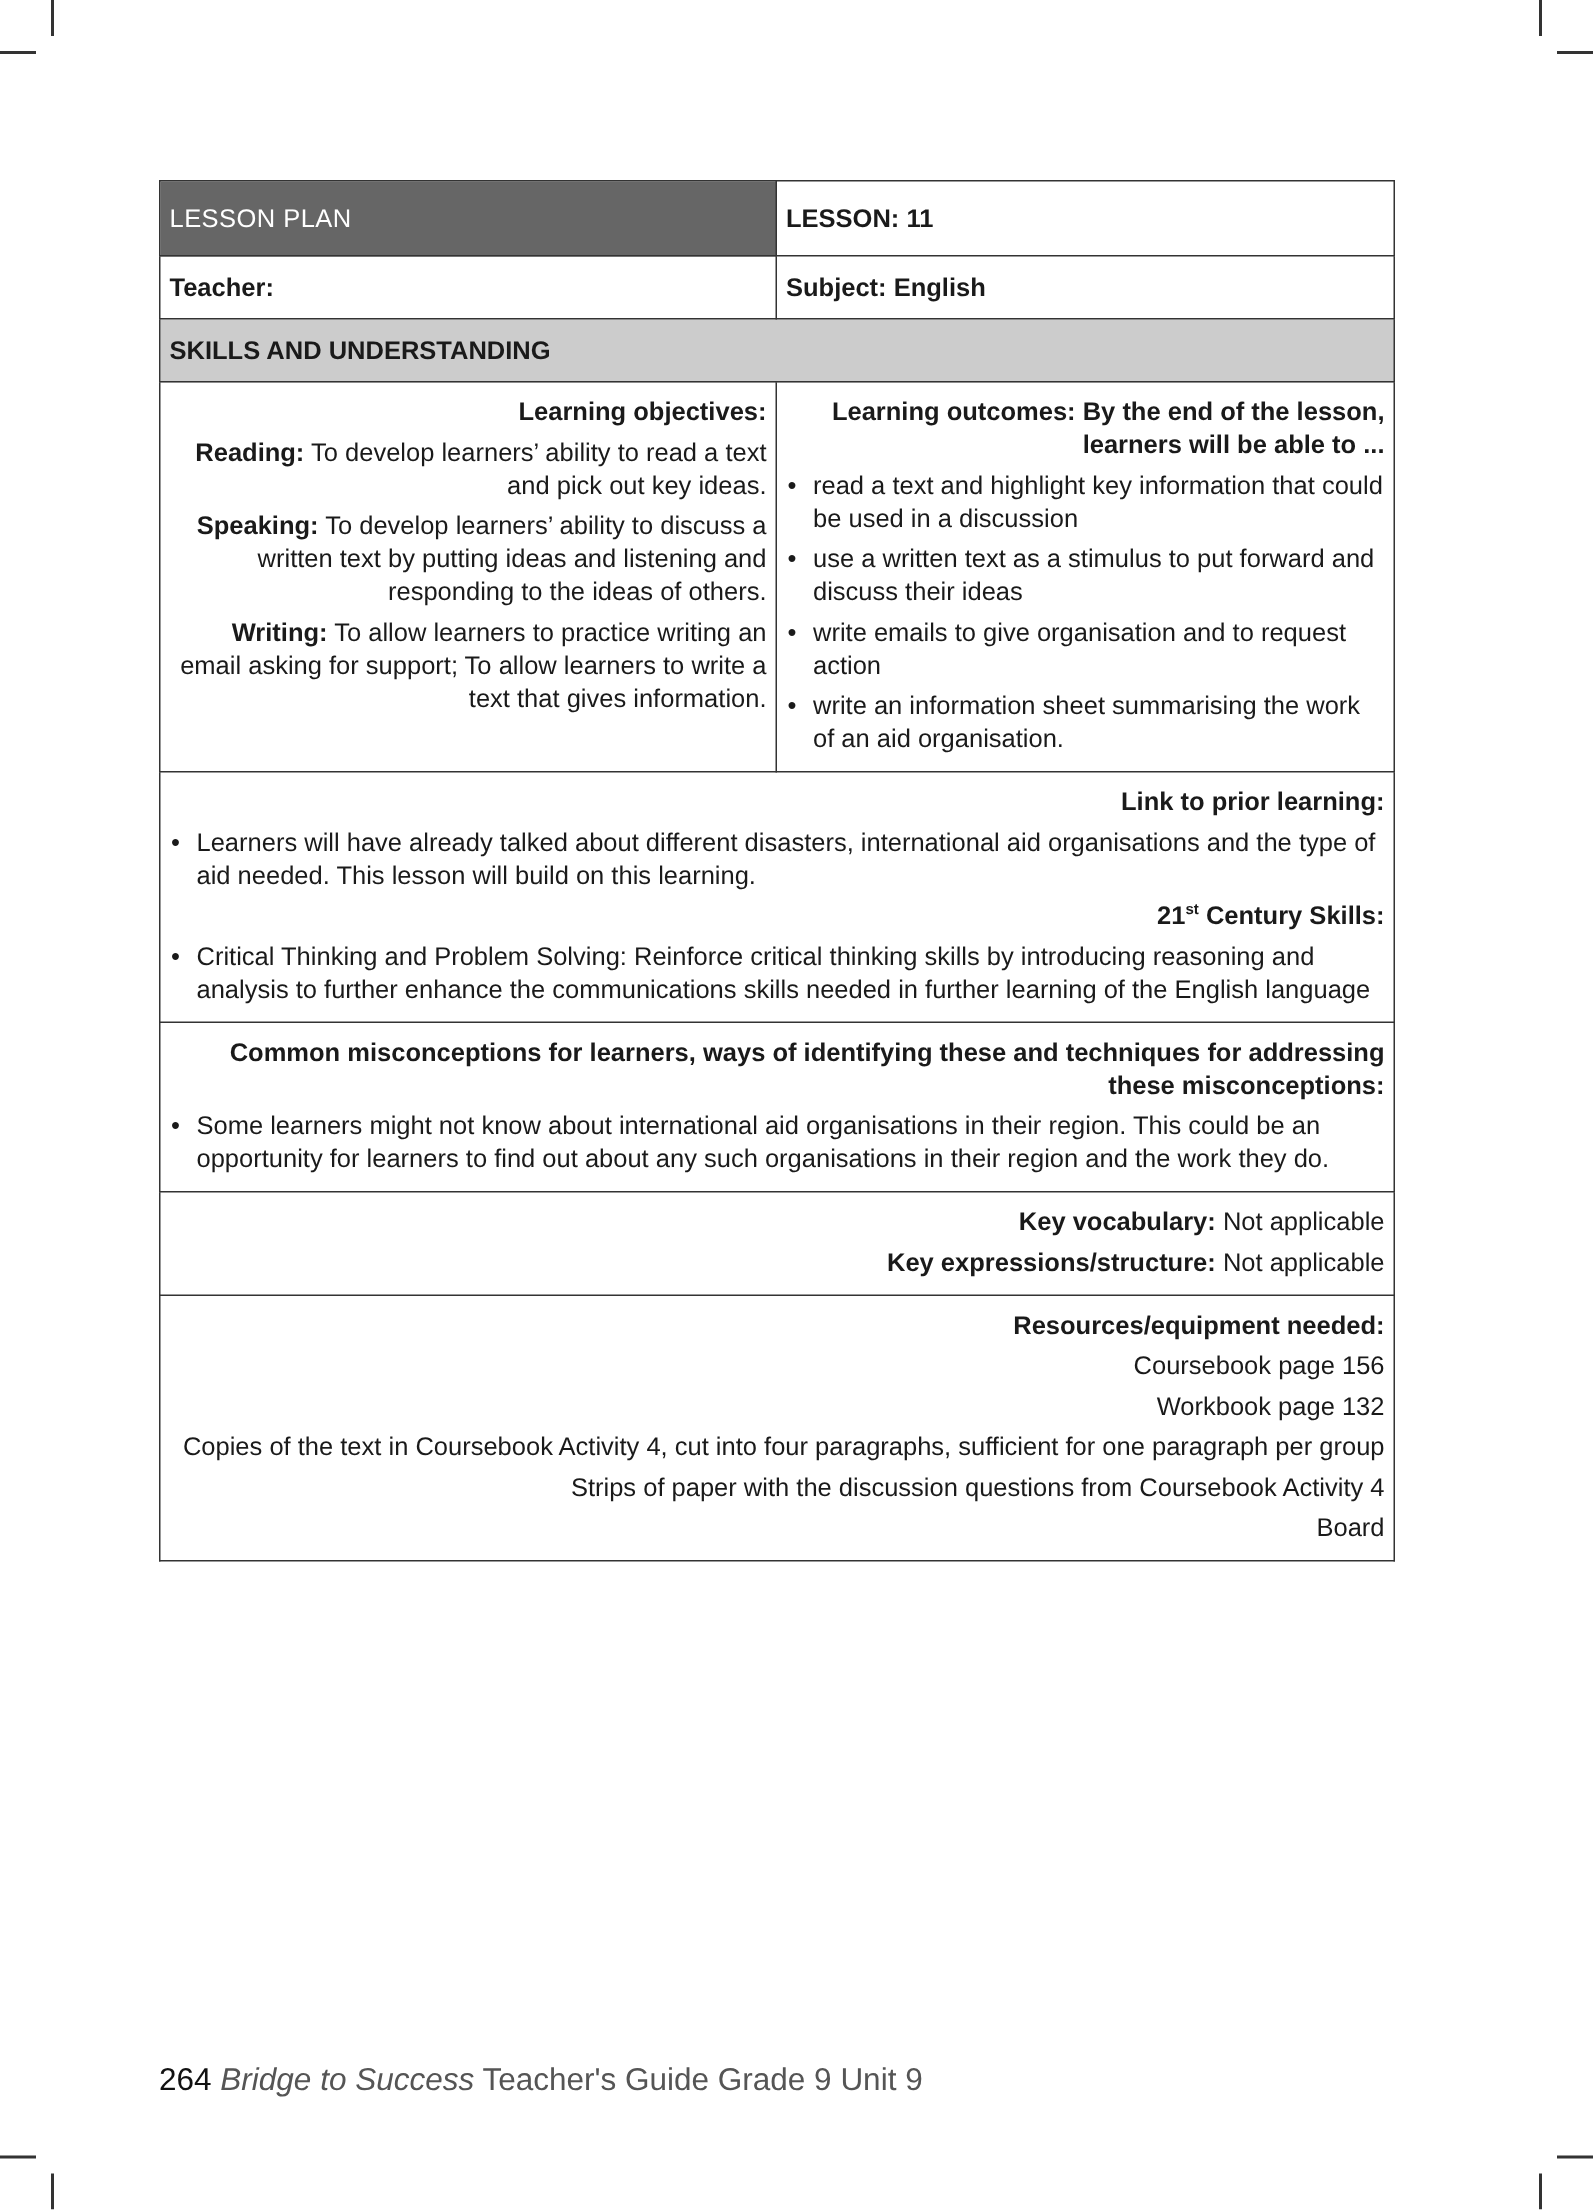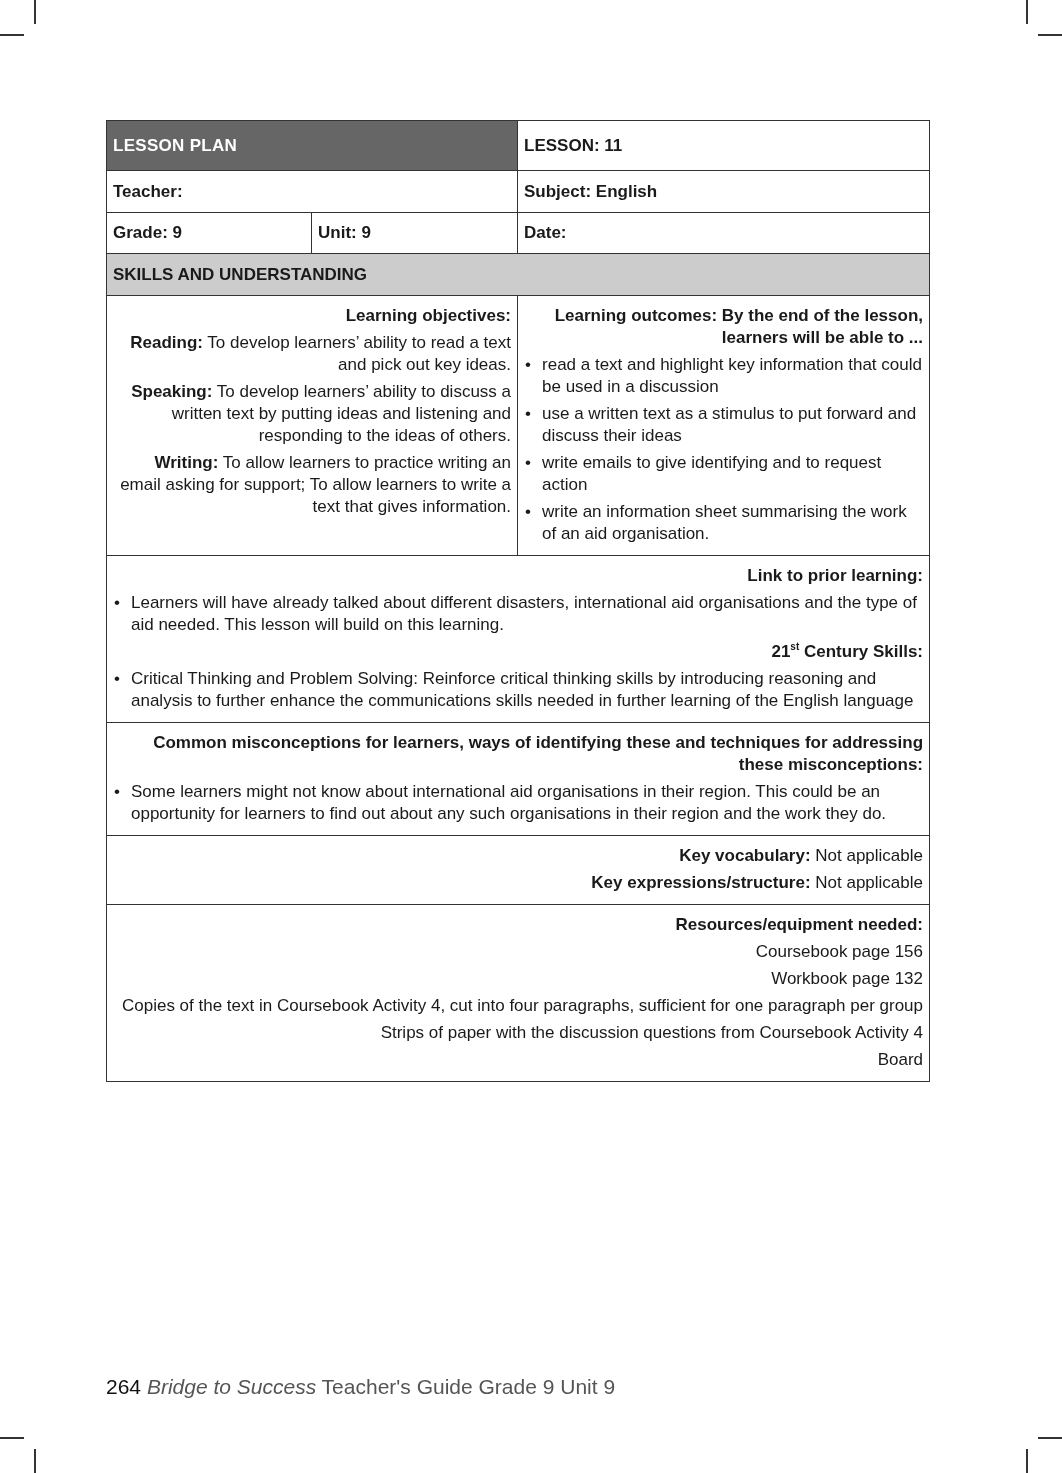--- a/index.html
+++ b/index.html
@@ -10,21 +10,21 @@
   .crop { position:absolute; background:#333; }
   .lp-table {
     position:absolute; left:106px; top:120px; width:823px;
     border-collapse:collapse; table-layout:fixed;
   }
   .lp-table td {
     border:1.5px solid #333; padding:0 6px; vertical-align:top;
     font-size:17px; line-height:22px;
   }
   .title-cell {
-    background:#666666; color:#fff; font-weight:bold; font-size:30px;
+    background:#666666; color:#fff; font-weight:normal; font-size:30px;
     height:49px; vertical-align:middle !important; letter-spacing:0.3px;
   }
   .hdr-cell { font-weight:bold; font-size:19px; vertical-align:middle !important; }
   .row-h1 { height:42px;padding-left:38px; }
   .row-h2 { height:41px; }
   .section-cell { background:#cccccc; font-weight:bold; font-size:19px; height:41px; vertical-align:middle !important;margin-top:28px; }
   .b { font-weight:bold; }
   p { margin:0 0 5px 0;text-align:right; }
   ul { margin:0 0 5px 0; padding:0; list-style:none; }
   li { position:relative; padding-left:18px; margin-bottom:5px; }
@@ -57,41 +57,36 @@
     </colgroup>
   <tbody>
       <tr>
     <td colspan="2" class="title-cell">LESSON PLAN</td>
     <td class="hdr-cell">LESSON: 11</td>
   </tr>
   <tr class="row-h1">
     <td colspan="2" class="hdr-cell">Teacher:</td>
     <td class="hdr-cell">Subject: English</td>
   </tr>
-  <tr class="row-h2">
-    <td class="hdr-cell">Grade: 9</td>
-    <td class="hdr-cell">Unit: 9</td>
-    <td class="hdr-cell">Date:</td>
-  </tr>
   <tr>
     <td colspan="3" class="section-cell">SKILLS AND UNDERSTANDING</td>
   </tr>
   <tr>
     <td colspan="2" class="cell-pad" style="height:238px;">
       <p class="b">Learning objectives:</p>
       <p><span class="b">Reading:</span><span> To develop learners’ ability to read a text and pick out key ideas.</span></p>
       <p><span class="b">Speaking:</span><span> To develop learners’ ability to discuss a written text by putting ideas and listening and responding to the ideas of others.</span></p>
       <p><span class="b">Writing:</span><span> To allow learners to practice writing an email asking for support; To allow learners to write a text that gives information.</span></p>
     </td>
     <td class="cell-pad">
       <p class="b">Learning outcomes: By the end of the lesson, learners will be able to ...</p>
       <ul>
         <li>read a text and highlight key information that could be used in a discussion</li>
         <li>use a written text as a stimulus to put forward and discuss their ideas</li>
-        <li>write emails to give identifying and to request action</li>
+        <li>write emails to give organisation and to request action</li>
         <li>write an information sheet summarising the work of an aid organisation.</li>
       </ul>
     </td>
   </tr>
   <tr>
     <td colspan="3" class="cell-pad">
       <p class="b">Link to prior learning:</p>
       <ul>
         <li>Learners will have already talked about different disasters, international aid organisations and the type of aid needed. This lesson will build on this learning.</li>
       </ul>

